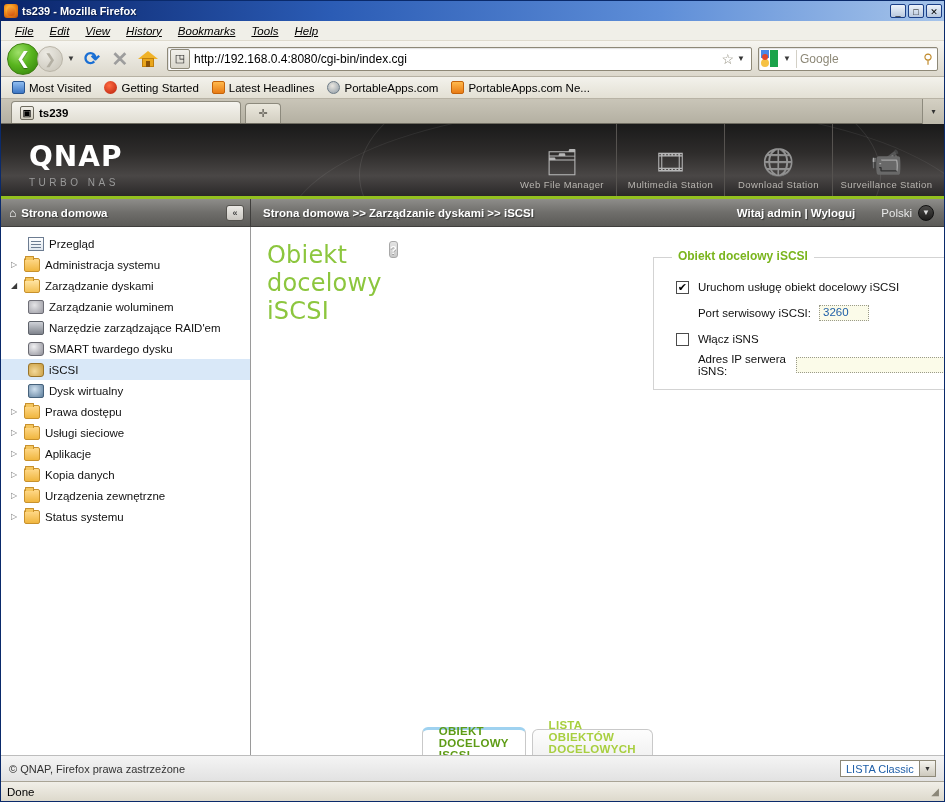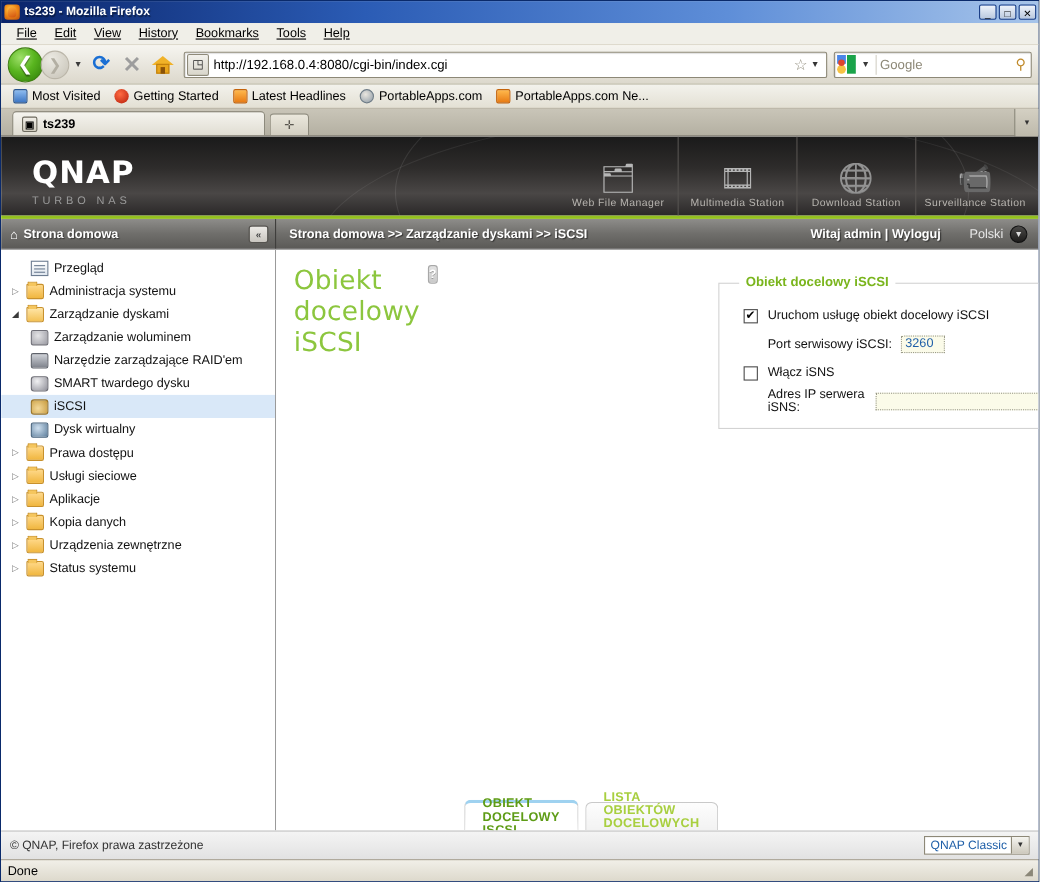--- a/index.html
+++ b/index.html
@@ -54,21 +54,21 @@
   }
   .winbtn span { display:block; }
 
   
   .menubar {
     height: 20px; background: #f0efe8;
     display: flex; align-items: center; padding-left: 6px;
     border-bottom: 1px solid #dedacd;
     flex: none;
   }
-  .menuitem { padding: 20px 8px; font-size: 11.5px; color: #000; }
+  .menuitem { padding: 20px 8px; font-size: 11.5px; color: #000; font-style: italic; }
   .menuitem u { text-decoration: underline; }
 
   
   .navbar {
     height: 36px;
     background: linear-gradient(to bottom,#f6f5f0,#dcd8cc);
     display: flex; align-items: center;
     padding: 0 6px; gap: 2px;
     border-bottom: 1px solid #b6b1a3;
     flex: none;
@@ -344,21 +344,21 @@
     font-size:11px;color:#000;line-height:11px;
   }
   .flabel { font-size:11.5px;color:#111; }
   .findent { padding-left:22px; }
   .fsublabel { font-size:11.5px;color:#111; margin-right:8px; }
   .tinput {
     height:16px; border:1px dotted #9a9a8a; background:#fbfbe9;
     font-size:11.5px; color:#1f5fa8; padding:0 3px;
     font-family:"Liberation Sans", sans-serif;
   }
-  .tinput.port { width:40px; }
+  .tinput.port { width:50px; }
   .tinput.isns { width:200px; color:#333; }
 
   .savebar { display:flex; justify-content:flex-end; padding:22px 14px 0 0;}
   .savebtn {
     min-width:72px;height:24px;padding:0 14px;
     background:linear-gradient(to bottom,#fdfdfd,#dedede);
     border:1px solid #9b9b9b;border-radius:5px;
     color:#1f9ed6;font-weight:bold;font-size:11.5px;letter-spacing:.4px;
     display:flex;align-items:center;justify-content:center;
   }
@@ -657,21 +657,21 @@
             <span class="tinput isns"></span>
           </div>
         </div>
 
       </div>
     </div>
 
     <div class="qfooter">
       <div class="copy">© QNAP, Firefox prawa zastrzeżone</div>
       <div class="themesel">
-        <span>QNAP Classic</span>
+        <span>LISTA Classic</span>
         <span class="arrow">▼</span>
       </div>
     </div>
   </div>
 
   <div class="statusbar">
     <span>Done</span>
     <span class="grip">◢</span>
   </div>
 </div>

